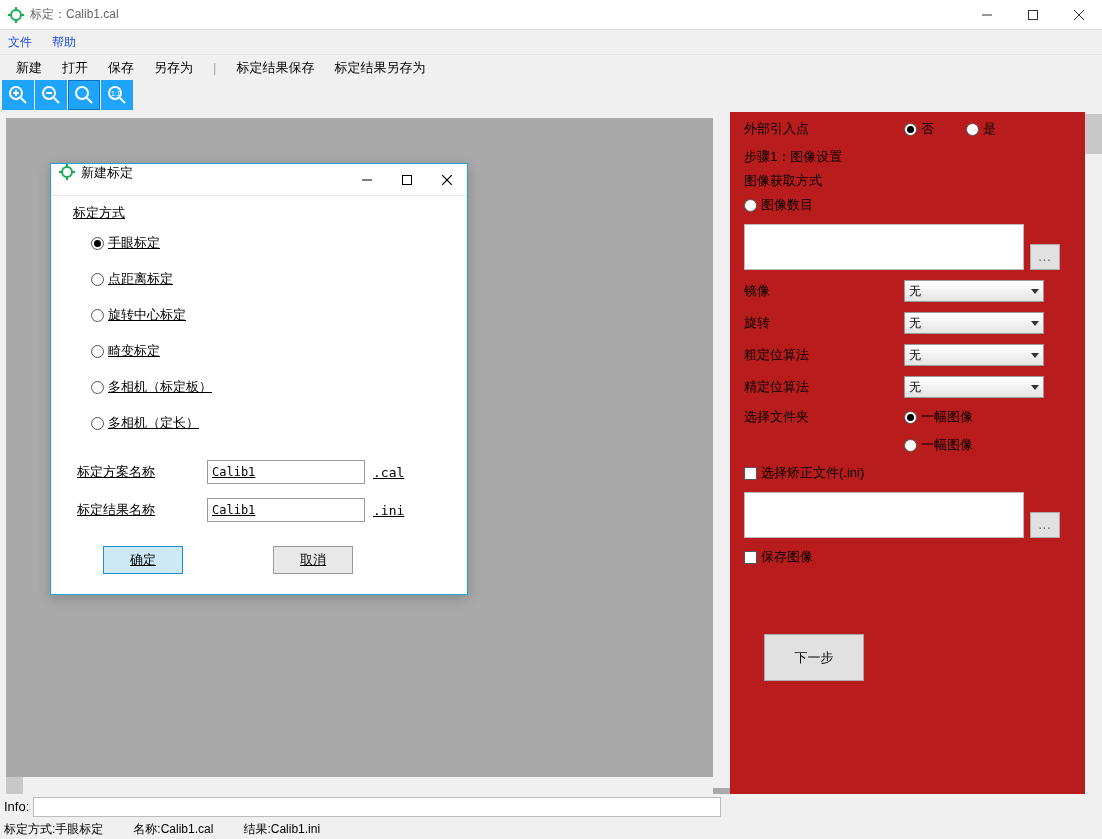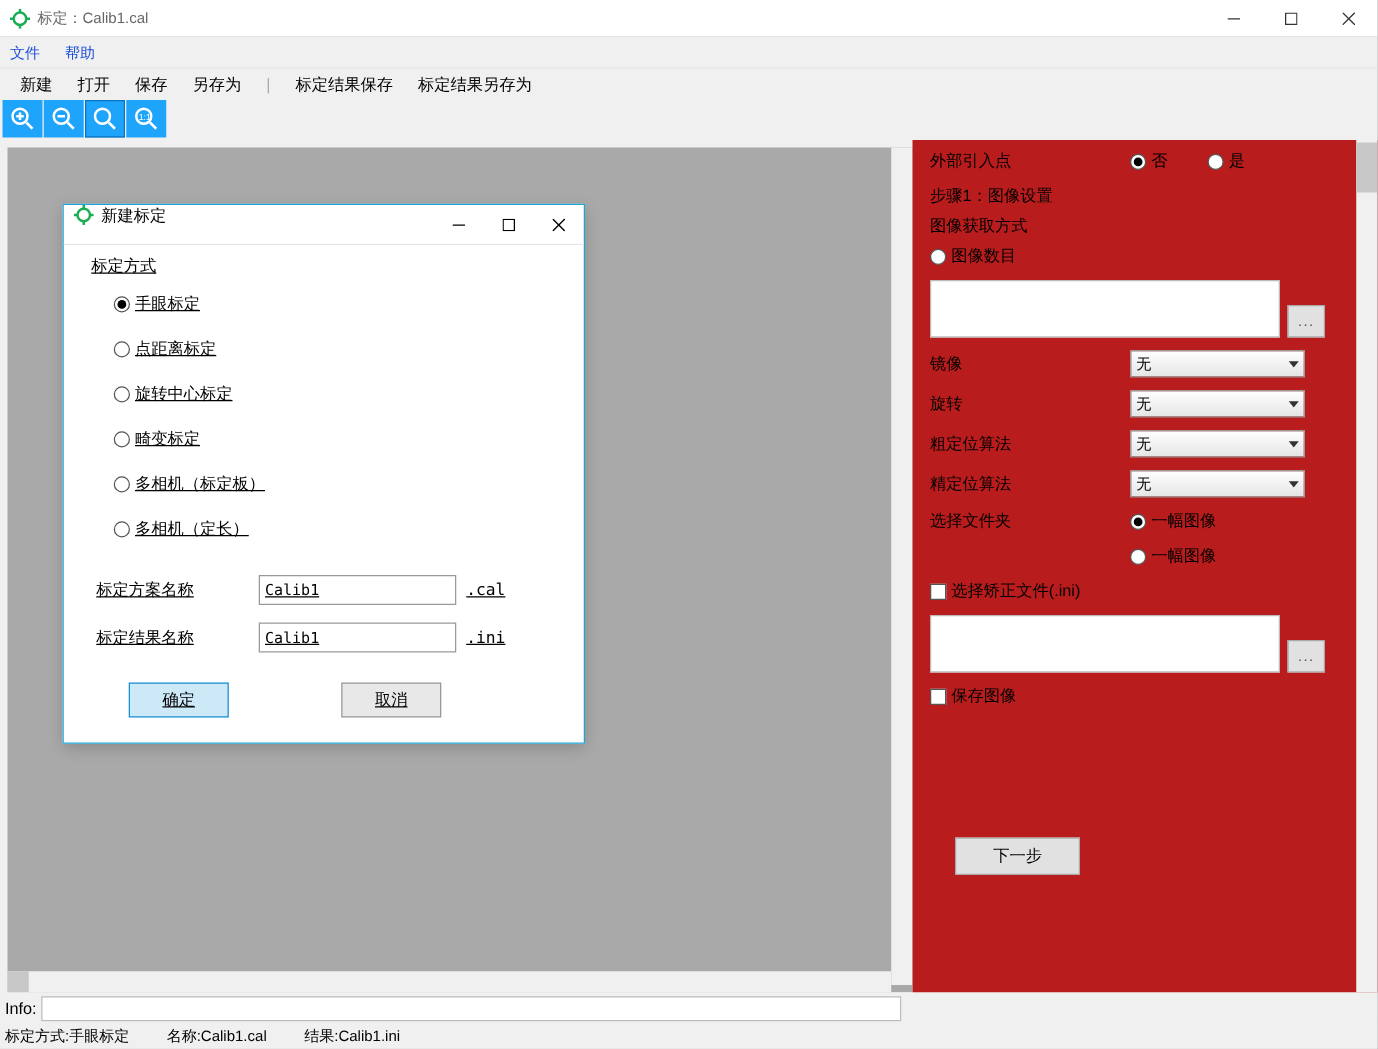--- a/index.html
+++ b/index.html
@@ -40,21 +40,21 @@
 .row.compact{ margin-bottom:6px;}
 .radio-g { display:flex; gap:32px;}
 .radio, .check { display:flex; align-items:center; gap:4px;}
 .radio .dot{ width:13px; height:13px; border:1px solid #555; border-radius:50%; background:#fff; position:relative;}
 .radio .dot.on::after{ content:''; position:absolute; left:2px; top:2px; width:7px; height:7px; background:#000; border-radius:50%;}
 .check .box{ width:13px; height:13px; border:1px solid #555; background:#fff;}
 .dropdown { width: 140px; height: 22px; background: linear-gradient(#fff,#e5e5e5); border:1px solid #999; display:flex; align-items:center; padding:0 4px; font-family: monospace, "Courier New"; font-size:12px; position:relative;}
 .dropdown .arr{ position:absolute; right:4px; top:8px; width:0;height:0;border-left:4px solid transparent;border-right:4px solid transparent;border-top:5px solid #333;}
 .textarea-like{ width:280px; height:46px; background:#fff; border:1px solid #bbb;}
 .browse-btn{ width:30px; height:26px; background:#e1e1e1; border:1px solid #aaa; display:flex; align-items:center; justify-content:center; margin-left:6px; letter-spacing:1px; font-size:12px; color:#555;}
-.next-btn{ width:100px; height:30px; background:#e1e1e1; border:1px solid #aaa; font-size:13px; margin-top:94px; margin-left:20px;}
+.next-btn{ width:100px; height:47px; background:#e1e1e1; border:1px solid #aaa; font-size:13px; margin-top:58px; margin-left:20px;}
 
 .info-bar { position:absolute; left:0; right:0; bottom:20px; height:25px; background:#f0f0f0; display:flex; align-items:center; padding-left:4px; font-size:13px;}
 .info-bar .info-lbl{ margin-right:4px;}
 .info-bar input{ flex:0 0 688px; height:20px; border:1px solid #bbb; background:#fff; font-size:12px; padding:0 3px;}
 .statusbar { position:absolute; left:0; right:0; bottom:0; height:20px; background:#f0f0f0; display:flex; align-items:center; padding-left:4px; font-size:12px; gap:30px;}
 
 
 .dialog { position: absolute; left: 50px; top: 163px; width: 418px; background: #fff; border: 1px solid #1FA4D6; box-shadow: 0 3px 12px rgba(0,0,0,0.2);}
 .dialog .d-title { height: 32px; display:flex; align-items:flex-start; padding-left:8px; font-size:13px; border-bottom:1px solid #e7e7e7;}
 .dialog .d-title .t-icon svg{ width:16px; height:16px;}

